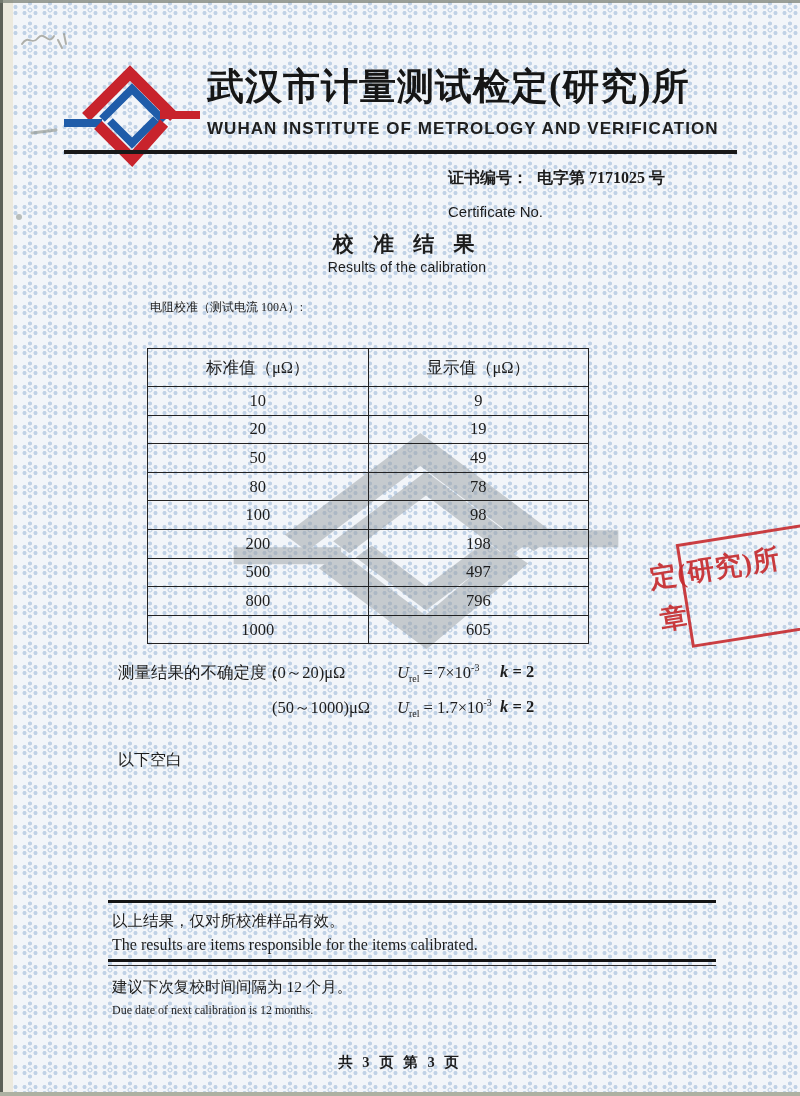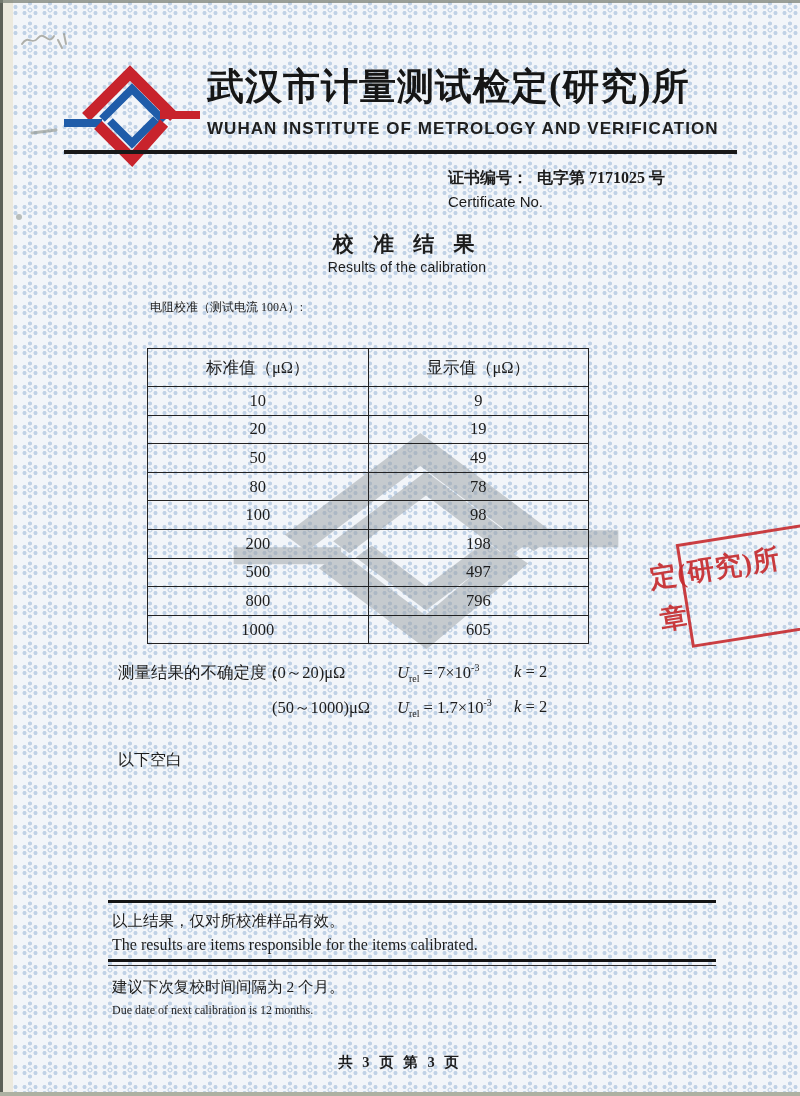--- a/index.html
+++ b/index.html
@@ -31,21 +31,21 @@
   .logo { position:absolute; left:62px; top:61px; z-index:3; }
   .inst { position:absolute; left:207px; top:62px; width:540px; z-index:3; }
   .inst-cn { font-size:37px; font-weight:700; letter-spacing:1px; white-space:nowrap; color:#161616; }
   .inst-en { font-family:"Liberation Sans","DejaVu Sans",sans-serif; font-size:17px; font-weight:700;
              letter-spacing:1.05px; color:#202020; margin-top:7px; white-space:nowrap; }
   .header-rule { position:absolute; left:64px; top:150px; width:673px; height:4px; background:#191919; z-index:3; }
 
   .cert-no { position:absolute; left:448px; top:168px; z-index:3; }
   .cert-cn { font-size:16px; font-weight:600; white-space:nowrap; }
   .cert-cn .num { margin-left:9px; }
-  .cert-en { font-family:"Liberation Sans","DejaVu Sans",sans-serif; font-size:15px; margin-top:4px; color:#1b1b1b; }
+  .cert-en { font-family:"Liberation Sans","DejaVu Sans",sans-serif; font-size:15px; margin-top:14px; color:#1b1b1b; }
 
   
   .doc-title { position:absolute; left:7px; top:230px; width:800px; text-align:center; z-index:3; }
   .title-cn { font-size:21px; font-weight:700; letter-spacing:7px; }
   .title-en { font-family:"Liberation Sans","DejaVu Sans",sans-serif; font-size:14px; margin-top:1px; letter-spacing:.2px; }
 
   .section-label { position:absolute; left:150px; top:299px; font-size:12px; z-index:3; }
 
   
   .watermark { position:absolute; left:228px; top:424px; z-index:1; opacity:.5; }
@@ -58,21 +58,21 @@
   }
   .cal-table th { height:38px; }
   .cal-table td { height:28.6px; }
 
   
   .uncert { position:absolute; left:0; top:0; width:800px; z-index:3; font-size:16.5px; }
   .u-row { position:absolute; white-space:nowrap; }
   .u-label { position:absolute; left:118px; top:0; }
   .u-range { position:absolute; left:272px; top:0; }
   .u-expr  { position:absolute; left:397px; top:0; }
-  .u-k     { position:absolute; left:514px; top:0; }
+  .u-k     { position:absolute; left:500px; top:0;font-weight:bold; }
   .u-expr i, .u-k i { font-family:"Liberation Serif",serif; font-style:italic; }
   .u-expr sub { font-size:10px; }
   .u-expr sup { font-size:10px; }
 
   .blank-note { position:absolute; left:118px; top:750px; font-size:16px; z-index:3; }
 
   
   .stamp { position:absolute; left:648px; top:530px; width:180px; height:125px;
            transform:rotate(-9deg); z-index:5; color:rgba(198,42,46,.92); }
   .stamp-border { position:absolute; left:36px; top:5px; width:138px; height:105px;
@@ -215,17 +215,17 @@
   <div class="stamp">
     <div class="stamp-border"></div>
     <div class="stamp-l1">定(研究)所</div>
     <div class="stamp-l2">章</div>
   </div>
 
   <div class="rule rule-1"></div>
   <div class="f-cn-1">以上结果，仅对所校准样品有效。</div>
   <div class="f-en-1">The results are items responsible for the items calibrated.</div>
   <div class="rule rule-2"></div>
-  <div class="f-cn-2">建议下次复校时间间隔为 2 个月。</div>
+  <div class="f-cn-2">建议下次复校时间间隔为 12 个月。</div>
   <div class="f-en-2">Due date of next calibration is 12 months.</div>
   <div class="page-info">共 3 页 第 3 页</div>
 
 </div>
 
 </body></html>

